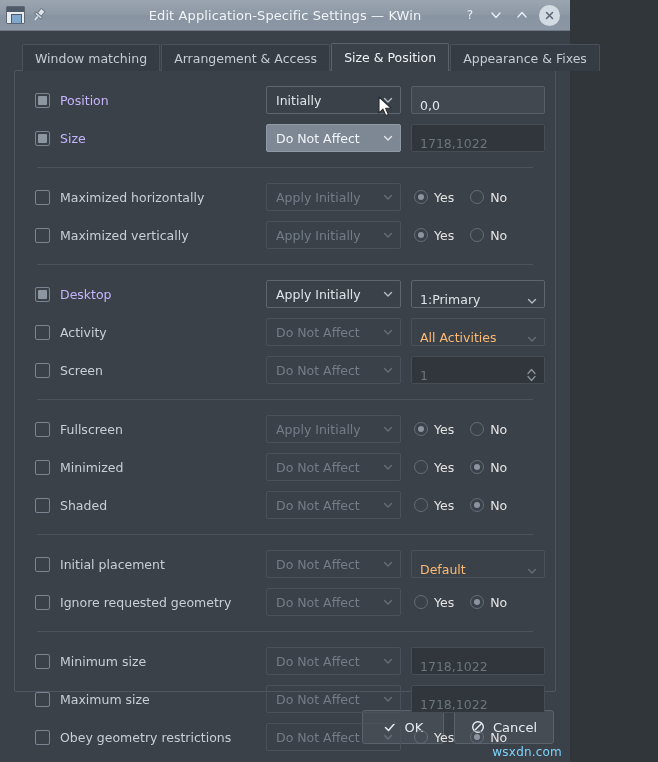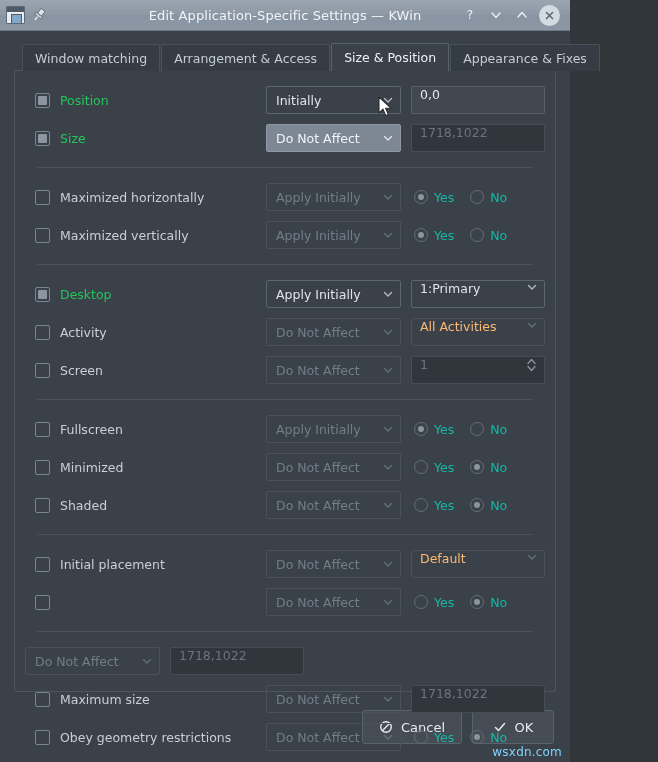--- a/index.html
+++ b/index.html
@@ -172,21 +172,21 @@
   }
   .cb.partial::after {
     content: "";
     position: absolute;
     left: 2px; top: 2px; right: 2px; bottom: 2px;
     background: #8c96a1;
     border-radius: 1px;
   }
   .lbl-text {
     font-size: 12.5px;
-    color: #22c55e;
+    color: #c4b5fd;
     white-space: nowrap;
   }
   .row.dim .lbl-text { color: #c9cfd6; }
 
   
   .combo {
     width: 135px;
     flex: 0 0 135px;
     height: 28px;
     border: 1px solid #5d6570;
@@ -213,21 +213,21 @@
   .chev { flex: 0 0 12px; display: flex; align-items: center; justify-content: center; opacity: .85; }
   .chev svg { display: block; }
 
   
   .val {
     width: 134px;
     flex: 0 0 134px;
     height: 28px;
     border-radius: 2px;
     display: flex;
-    align-items: flex-start;
+    align-items: flex-end;
     padding: 0 8px;
     font-size: 12.5px;
   }
   .val.input {
     background: #41484f;
     border: 1px solid #585f69;
     color: #e3e8ee;
   }
   .val.input.disabled {
     background: #30363c;
@@ -261,21 +261,21 @@
     display: flex;
     align-items: center;
     gap: 16px;
     padding-left: 3px;
   }
   .radio {
     display: flex;
     align-items: center;
     gap: 6px;
     font-size: 12.5px;
-    color: #14b8a6;
+    color: #e5e5e5;
   }
   .rd {
     width: 14px; height: 14px;
     flex: 0 0 14px;
     border: 1px solid #646d78;
     border-radius: 50%;
     position: relative;
   }
   .rd.on::after {
     content: "";
@@ -649,20 +649,21 @@
               <span class="chev">
                 <svg width="12" height="12" viewBox="0 0 12 12">
                   <polyline points="2.5,4.5 6,8 9.5,4.5" fill="none" stroke="#6c7681" stroke-width="1.4" stroke-linecap="round" stroke-linejoin="round"></polyline>
                 </svg>
               </span>
             </div>
           </div>
           <div class="row dim">
             <div class="lbl">
               <div class="cb"></div>
+              <span class="lbl-text">Ignore requested geometry</span>
             </div>
             <div class="combo disabled">
               <span class="ctext">Do Not Affect</span>
               <span class="chev">
                 <svg width="12" height="12" viewBox="0 0 12 12">
                   <polyline points="2.5,4.5 6,8 9.5,4.5" fill="none" stroke="#6c7681" stroke-width="1.4" stroke-linecap="round" stroke-linejoin="round"></polyline>
                 </svg>
               </span>
             </div>
             <div class="radios">
@@ -673,20 +674,24 @@
               <div class="radio">
                 <span class="rd on"></span>
                 <span>No</span>
               </div>
             </div>
           </div>
         </div>
         <div class="sep"></div>
         <div class="group">
           <div class="row dim">
+            <div class="lbl">
+              <div class="cb"></div>
+              <span class="lbl-text">Minimum size</span>
+            </div>
             <div class="combo disabled">
               <span class="ctext">Do Not Affect</span>
               <span class="chev">
                 <svg width="12" height="12" viewBox="0 0 12 12">
                   <polyline points="2.5,4.5 6,8 9.5,4.5" fill="none" stroke="#6c7681" stroke-width="1.4" stroke-linecap="round" stroke-linejoin="round"></polyline>
                 </svg>
               </span>
             </div>
             <div class="val input disabled">
               <span>1718,1022</span>
@@ -730,37 +735,37 @@
               <div class="radio">
                 <span class="rd on"></span>
                 <span>No</span>
               </div>
             </div>
           </div>
         </div>
       </div>
 
     <div class="footer">
+      <div class="btn">
+        <span>
+          <svg width="14" height="14" viewBox="0 0 14 14">
+            <polyline points="2.5,7.5 5.5,10.5 11.5,3.5" fill="none" stroke="#e6ebf0" stroke-width="1.5" stroke-linecap="round" stroke-linejoin="round"></polyline>
+          </svg>
+        </span>
+        <span>OK</span>
+      </div>
       <div class="btn">
         <span>
           <svg width="14" height="14" viewBox="0 0 14 14">
             <circle cx="7" cy="7" r="5.3" fill="none" stroke="#e6ebf0" stroke-width="1.4"></circle>
             <line x1="3.3" y1="10.7" x2="10.7" y2="3.3" stroke="#e6ebf0" stroke-width="1.4"></line>
           </svg>
         </span>
         <span>Cancel</span>
       </div>
-      <div class="btn">
-        <span>
-          <svg width="14" height="14" viewBox="0 0 14 14">
-            <polyline points="2.5,7.5 5.5,10.5 11.5,3.5" fill="none" stroke="#e6ebf0" stroke-width="1.5" stroke-linecap="round" stroke-linejoin="round"></polyline>
-          </svg>
-        </span>
-        <span>OK</span>
-      </div>
     </div>
 
     <div class="watermark">wsxdn.com</div>
   </div>
 
   <div class="cursor">
     <svg width="16" height="24" viewBox="0 0 16 24">
       <path d="M1,1 L1,17 L5,13.2 L7.8,19.6 L10.4,18.4 L7.6,12.2 L13,12 Z" fill="#ffffff" stroke="#2b2f34" stroke-width="1.1" stroke-linejoin="round"></path>
     </svg>
   </div>

